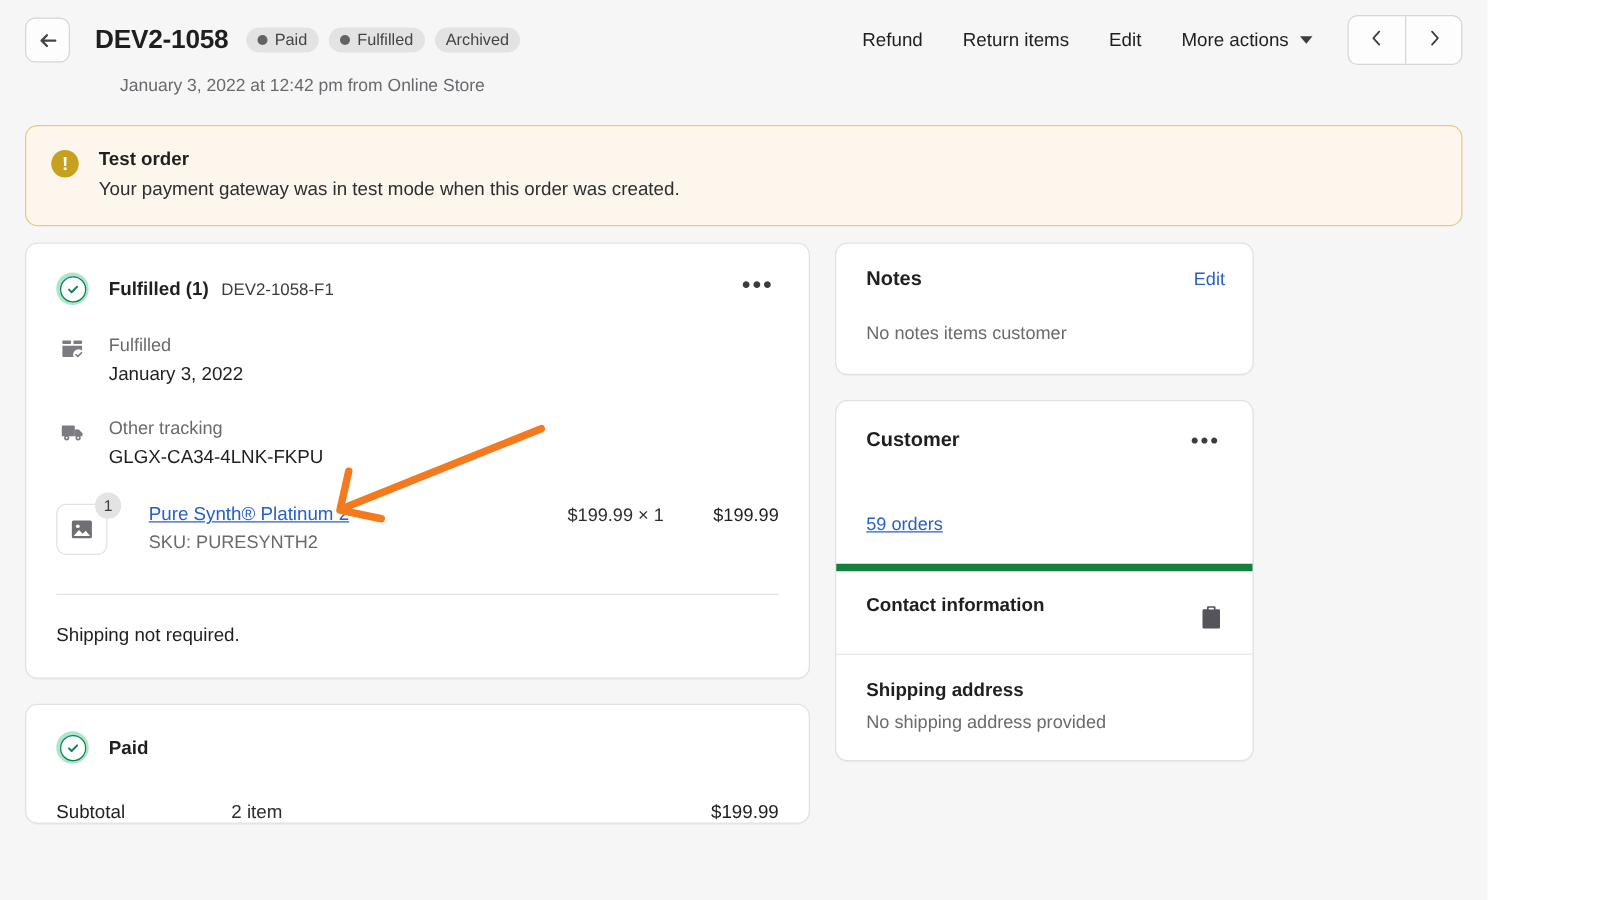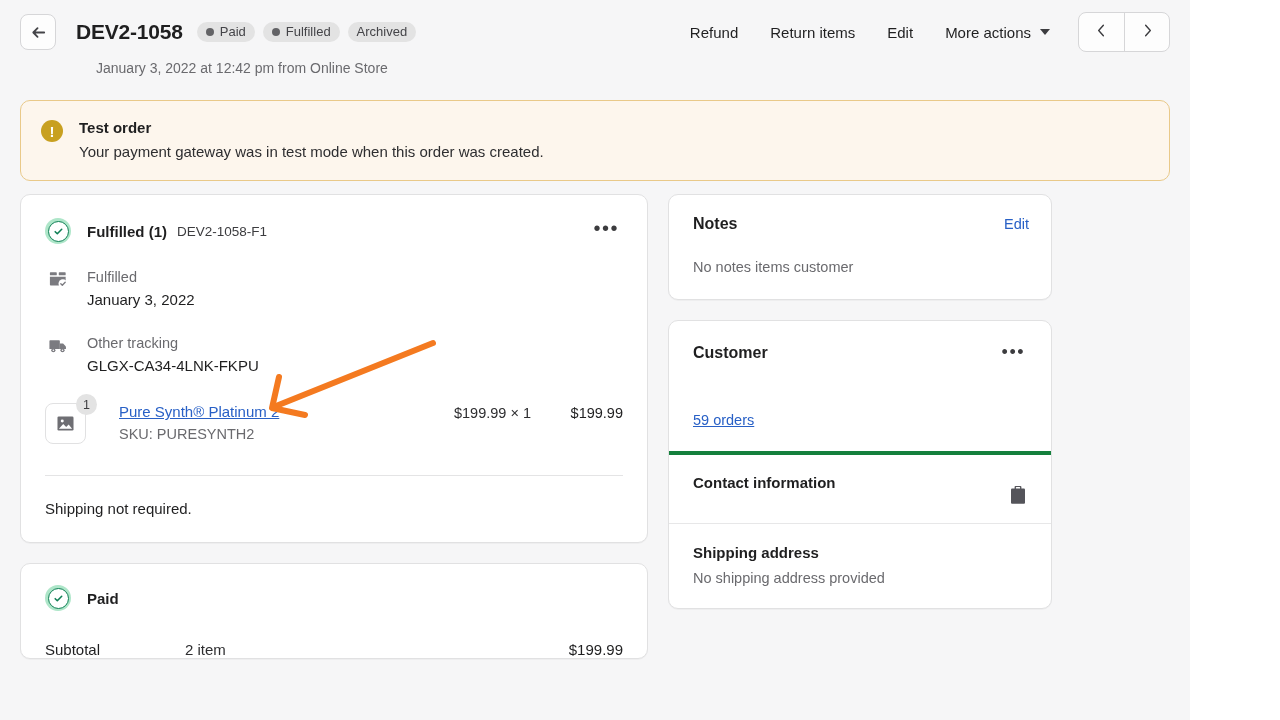--- a/index.html
+++ b/index.html
@@ -171,21 +171,21 @@
 
   
   .content {
     display: flex;
     gap: 20px;
     padding: 13px 20px 0 20px;
     box-sizing: border-box;
     align-items: flex-start;
   }
   .col-main { width: 628px; flex: none; }
-  .col-side { width: 384px; flex: none; }
+  .col-side { width: 335px; flex: none; }
 
   .card {
     background: #ffffff;
     border: 1px solid #e1e1e2;
     border-radius: 10px;
     box-shadow: 0 1px 0 rgba(0,0,0,0.03);
     box-sizing: border-box;
   }
   .card + .card { margin-top: 20px; }
 
@@ -373,21 +373,21 @@
   .orders-link {
     font-size: 14.5px;
     color: #2860c6;
     text-decoration: underline;
     cursor: pointer;
     display: inline-block;
   }
   .customer-block { padding: 46px 24px 22px 24px; }
   .contact-block {
     padding: 19px 24px 22px 24px;
-    border-top: 4px solid #15803d;
+    border-top: 6px solid #15803d;
     position: relative;
     min-height: 72px;
     box-sizing: border-box;
   }
   .copy-icon-pos {
     position: absolute;
     right: 24px;
     bottom: 14px;
   }
 

